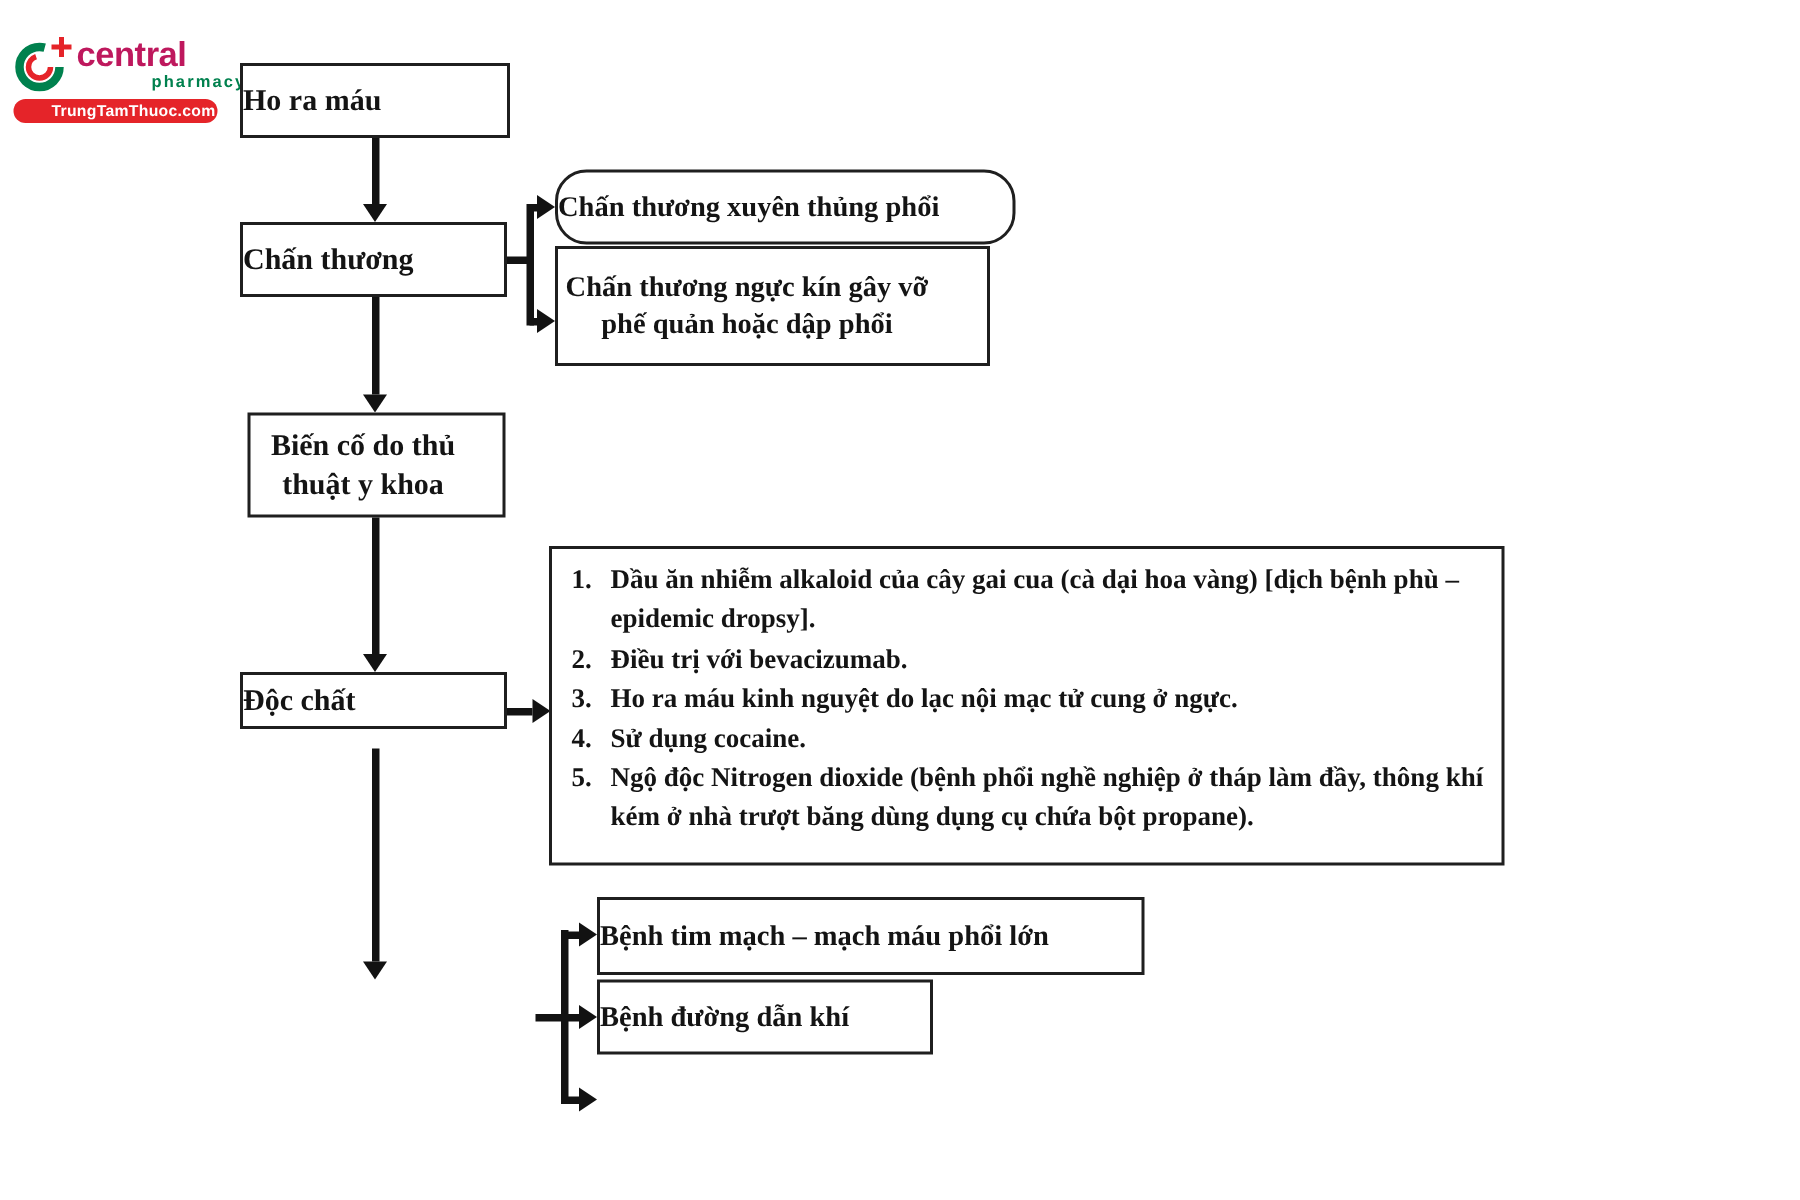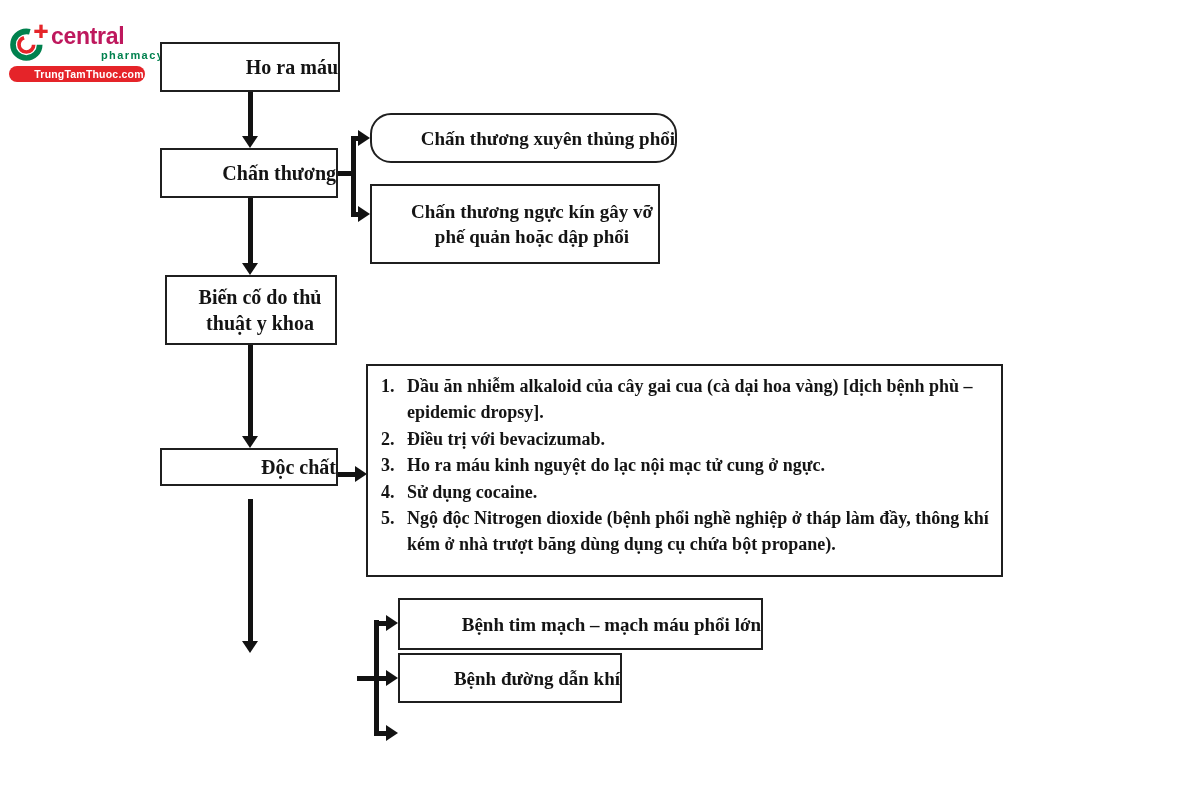--- a/index.html
+++ b/index.html
@@ -1,20 +1,20 @@
 <!DOCTYPE html>
 <html><head>
 <meta charset="utf-8">
 <style>
   html,body{margin:0;padding:0;background:#fff;}
   .stage{position:relative;width:1200px;height:800px;background:#ffffff;overflow:hidden;
          font-family:"Liberation Serif","DejaVu Serif",serif;}
   
   .box{position:absolute;box-sizing:border-box;background:#fff;border:2px solid #1f1f1f;
-       display:flex;align-items:center;justify-content:flex-end;text-align:center;
+       display:flex;align-items:center;justify-content:flex-start;text-align:center;
        font-weight:700;color:#141414;}
   .fs20{font-size:20px;line-height:26px;}
   .fs19{font-size:19px;line-height:25px;}
   
   .varrow{position:absolute;width:16px;display:flex;flex-direction:column;align-items:center;}
   .varrow .shaft{width:5px;background:#121212;flex:1;}
   .varrow .head{width:0;height:0;border-left:8px solid transparent;border-right:8px solid transparent;
                 border-top:12px solid #121212;}
   .harrow{position:absolute;height:16px;display:flex;align-items:center;}
   .harrow .shaft{height:5px;background:#121212;flex:1;}
@@ -104,21 +104,21 @@
       <div class="head"></div>
   </div>
   <div class="harrow" style="left:353px;top:206px;width:17px;">
     <div class="shaft"></div>
       <div class="head"></div>
   </div>
 
   <div class="box fs19" style="left:370px;top:113px;width:307px;height:50px;border-radius:21px;">
     <span>Chấn thương xuyên thủng phổi</span>
   </div>
-  <div class="box fs19" style="left:370px;top:184px;width:290px;height:80px;">
+  <div class="box fs19" style="left:370px;top:164px;width:290px;height:80px;">
     <span class="w252">Chấn thương ngực kín gây vỡ phế quản hoặc dập phổi</span>
   </div>
 
   <div class="harrow" style="left:338px;top:466px;width:29px;">
     <div class="shaft"></div>
       <div class="head"></div>
   </div>
 
   <div class="listbox">
     <div class="li">

